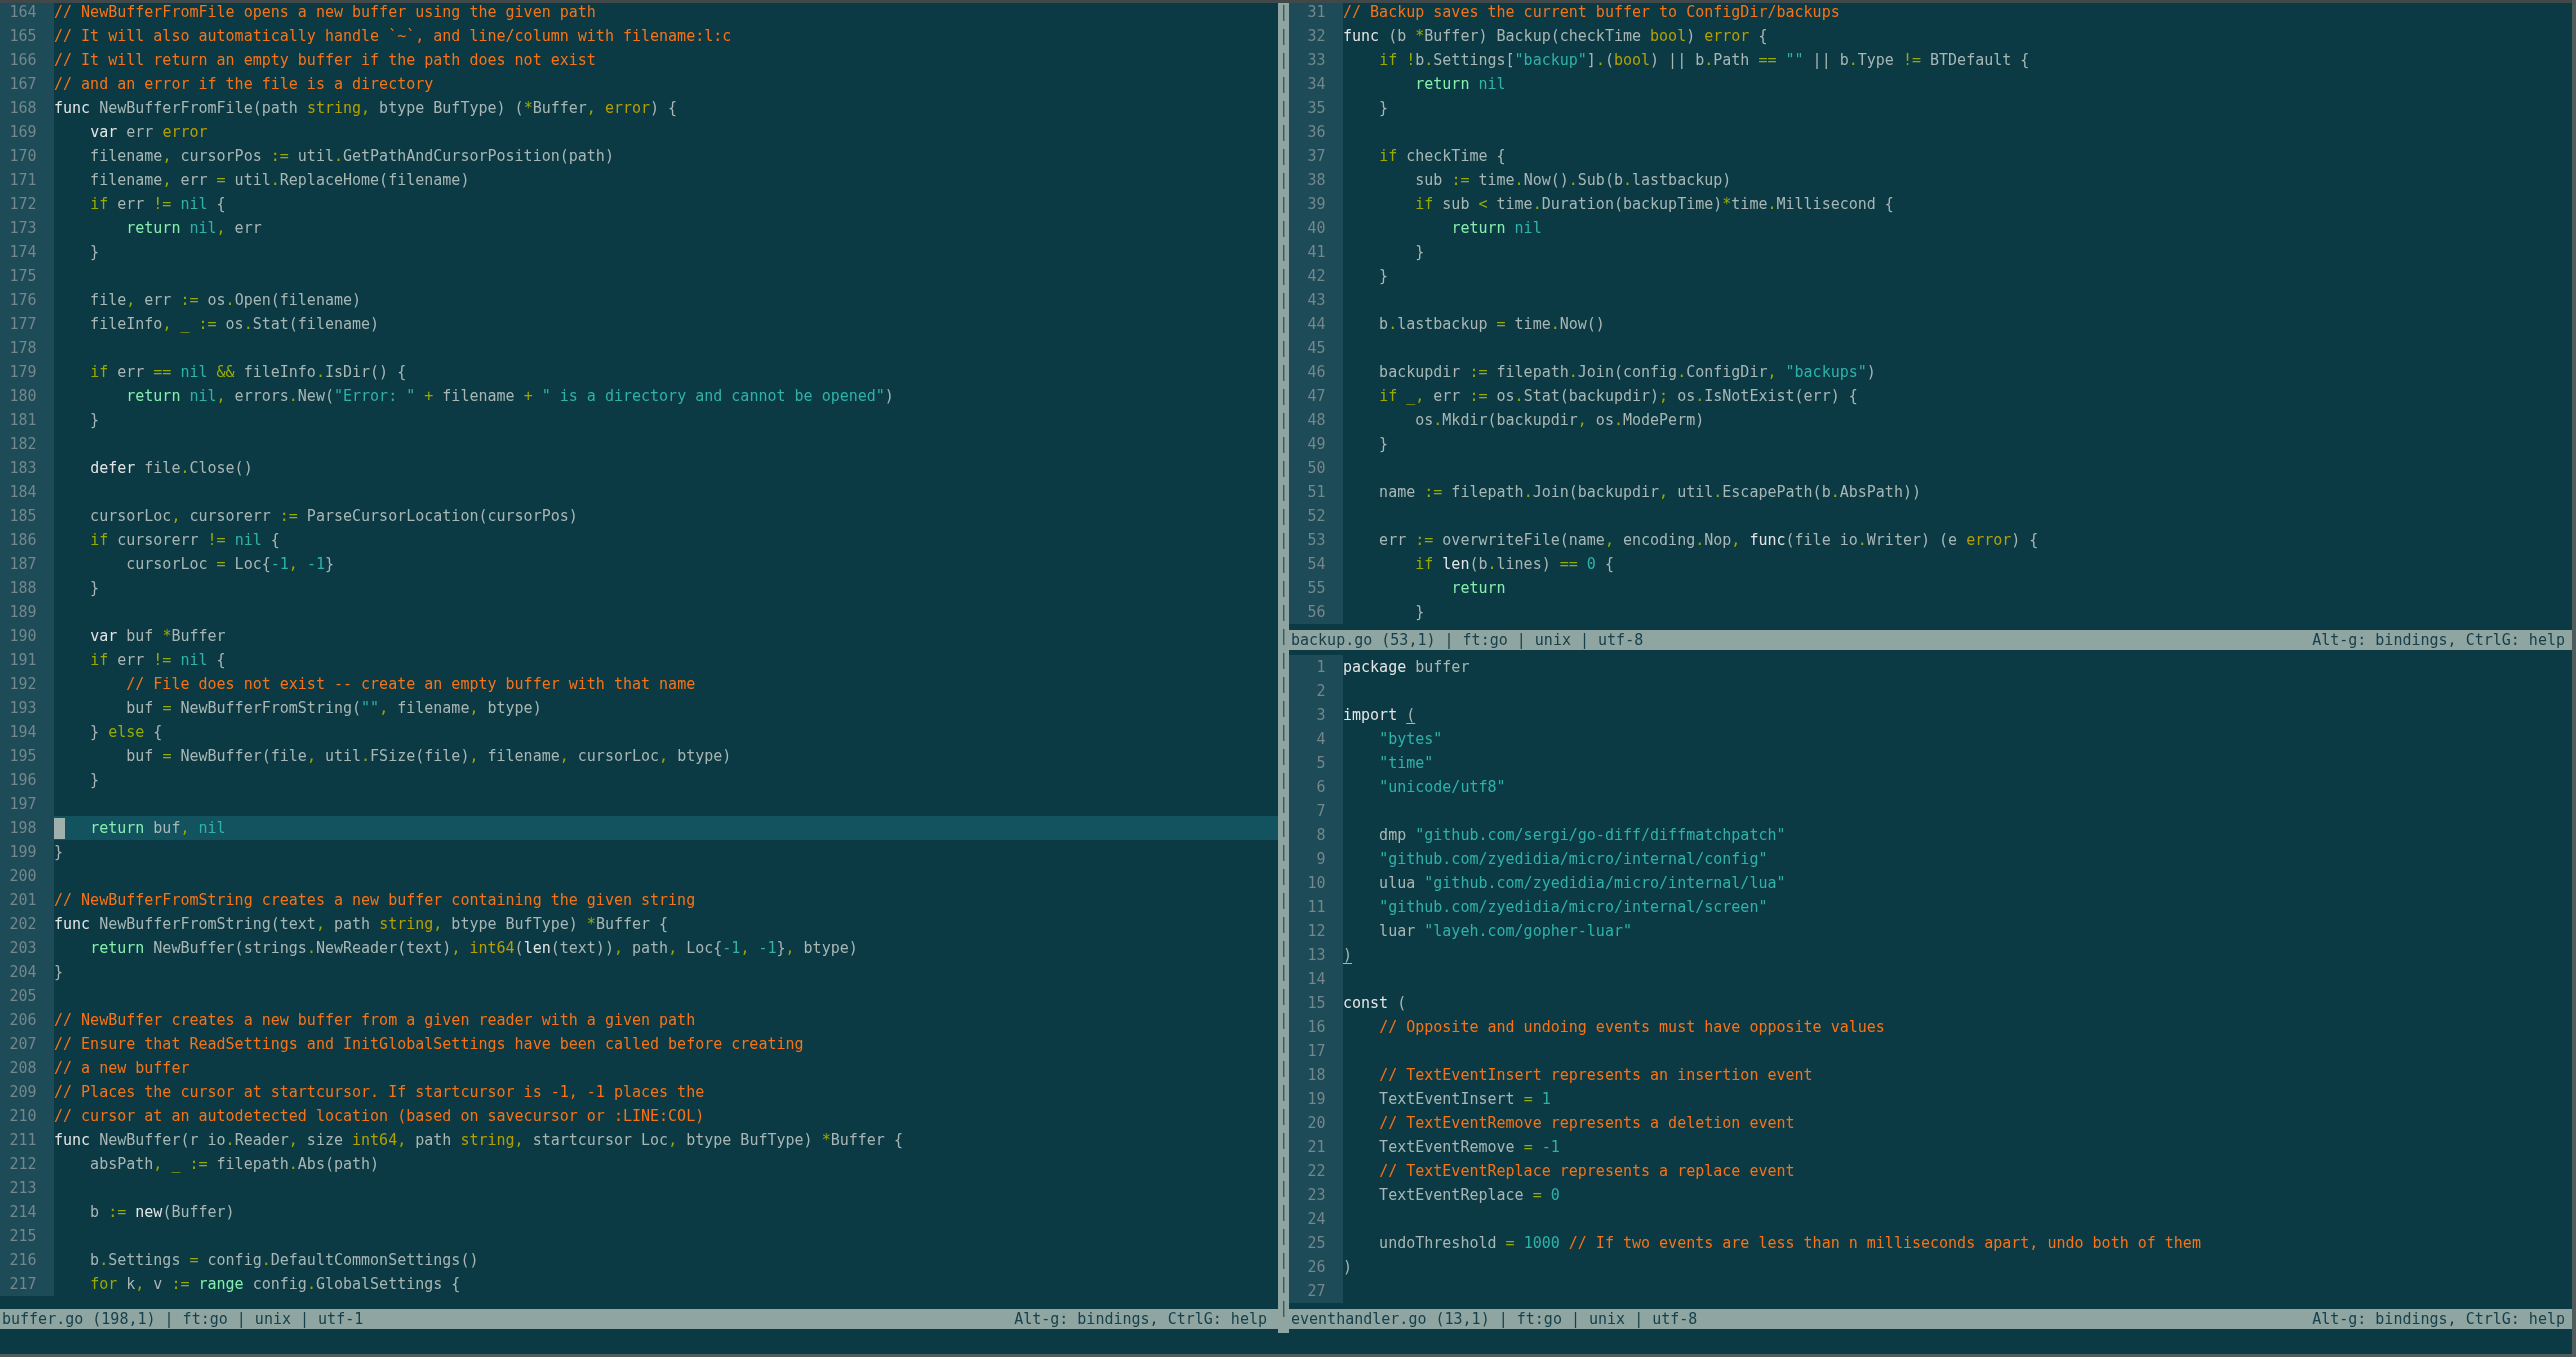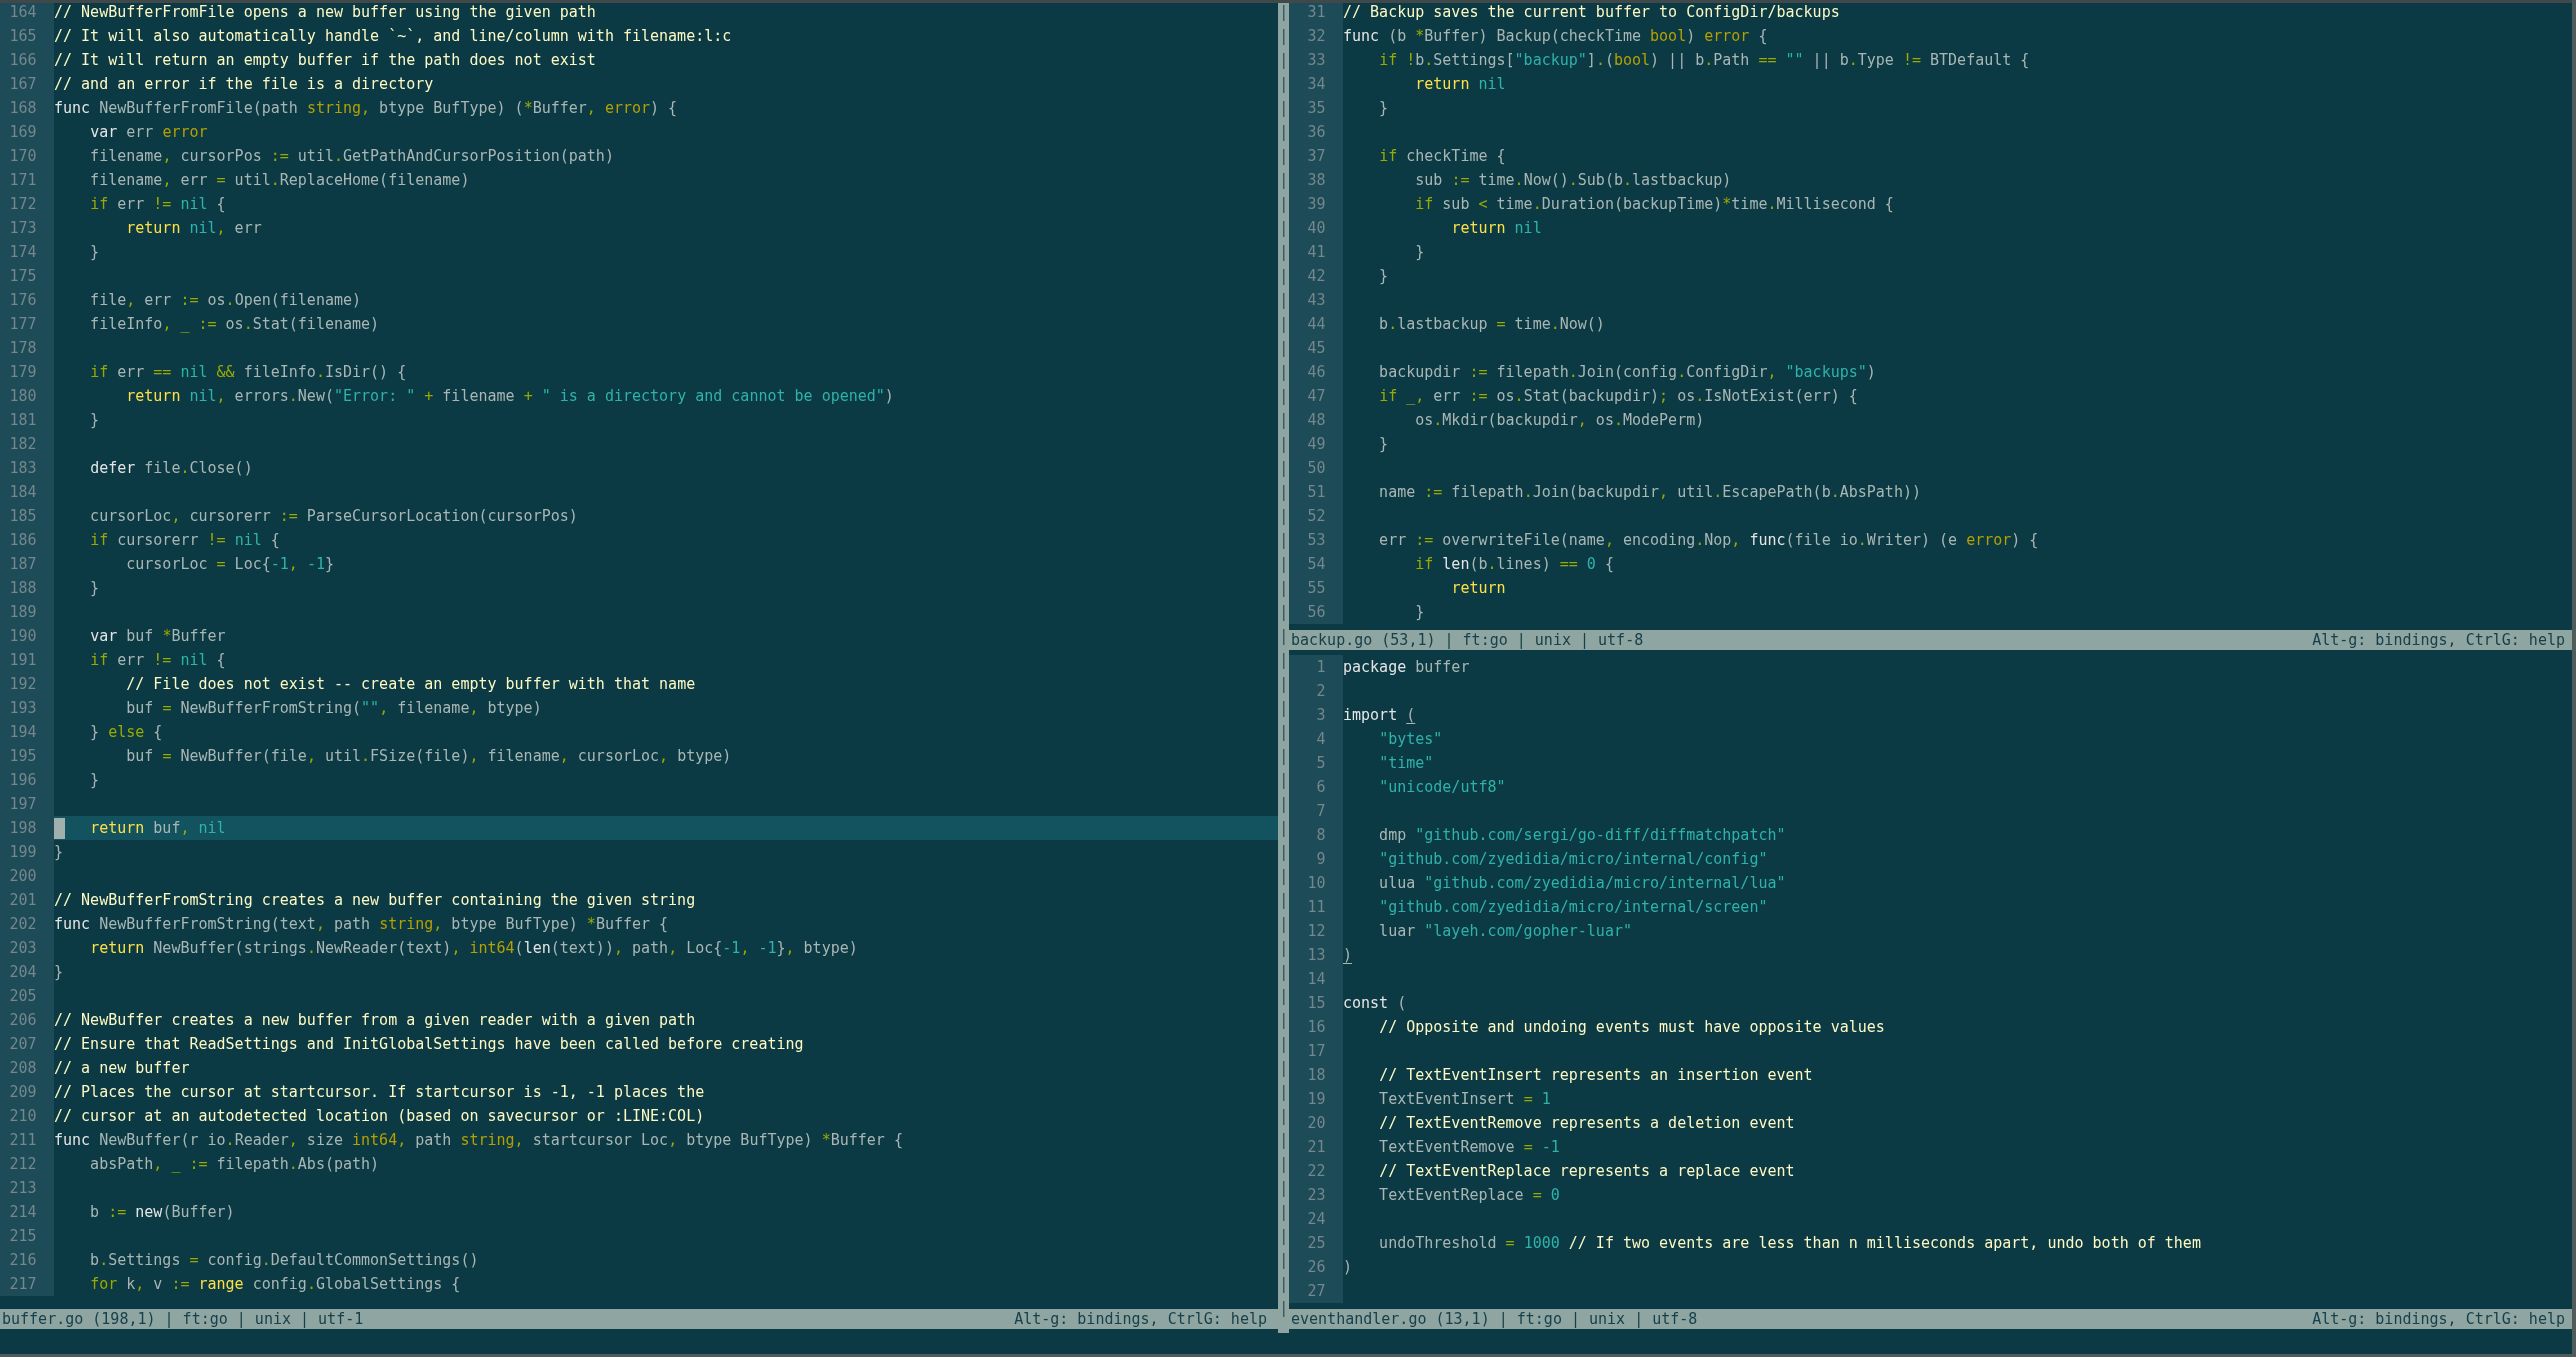--- a/index.html
+++ b/index.html
@@ -16,25 +16,25 @@
     flex:0 0 54px; width:54px; box-sizing:border-box;
     background:#1d4b57; color:#74878c; text-align:right; padding-right:17.4px;
     user-select:none;
   }
   .code{flex:1 1 auto; color:#a9b6b4; position:relative;}
   .cursorblock{
     position:absolute; left:0; top:2px; width:11px; height:21px;
     background:#9fb0ad;
   }
   .tk-d{color:#a9b6b4;}
-  .tk-m{color:#fef9c3;}
+  .tk-m{color:#f97316;}
   .tk-k{color:#e5e5e5;}
   .tk-t{color:#b4a000;}
   .tk-s{color:#9aaa00;}
-  .tk-b{color:#fde047;text-align:right;}
+  .tk-b{color:#86efac;text-align:right;}
   .tk-c{color:#2fb2a8;}
   .tk-u{color:#a9b6b4; text-decoration:underline; text-underline-offset:3.4px;}
   .divider{
     position:absolute; left:1278px; top:0; width:11.4px; height:1333px;
     background:#8fa5a2; overflow:hidden;
   }
   .divider .dcell{
     height:24px; color:#33505a; text-align:center; line-height:24px;
   }
   .statusbar{

